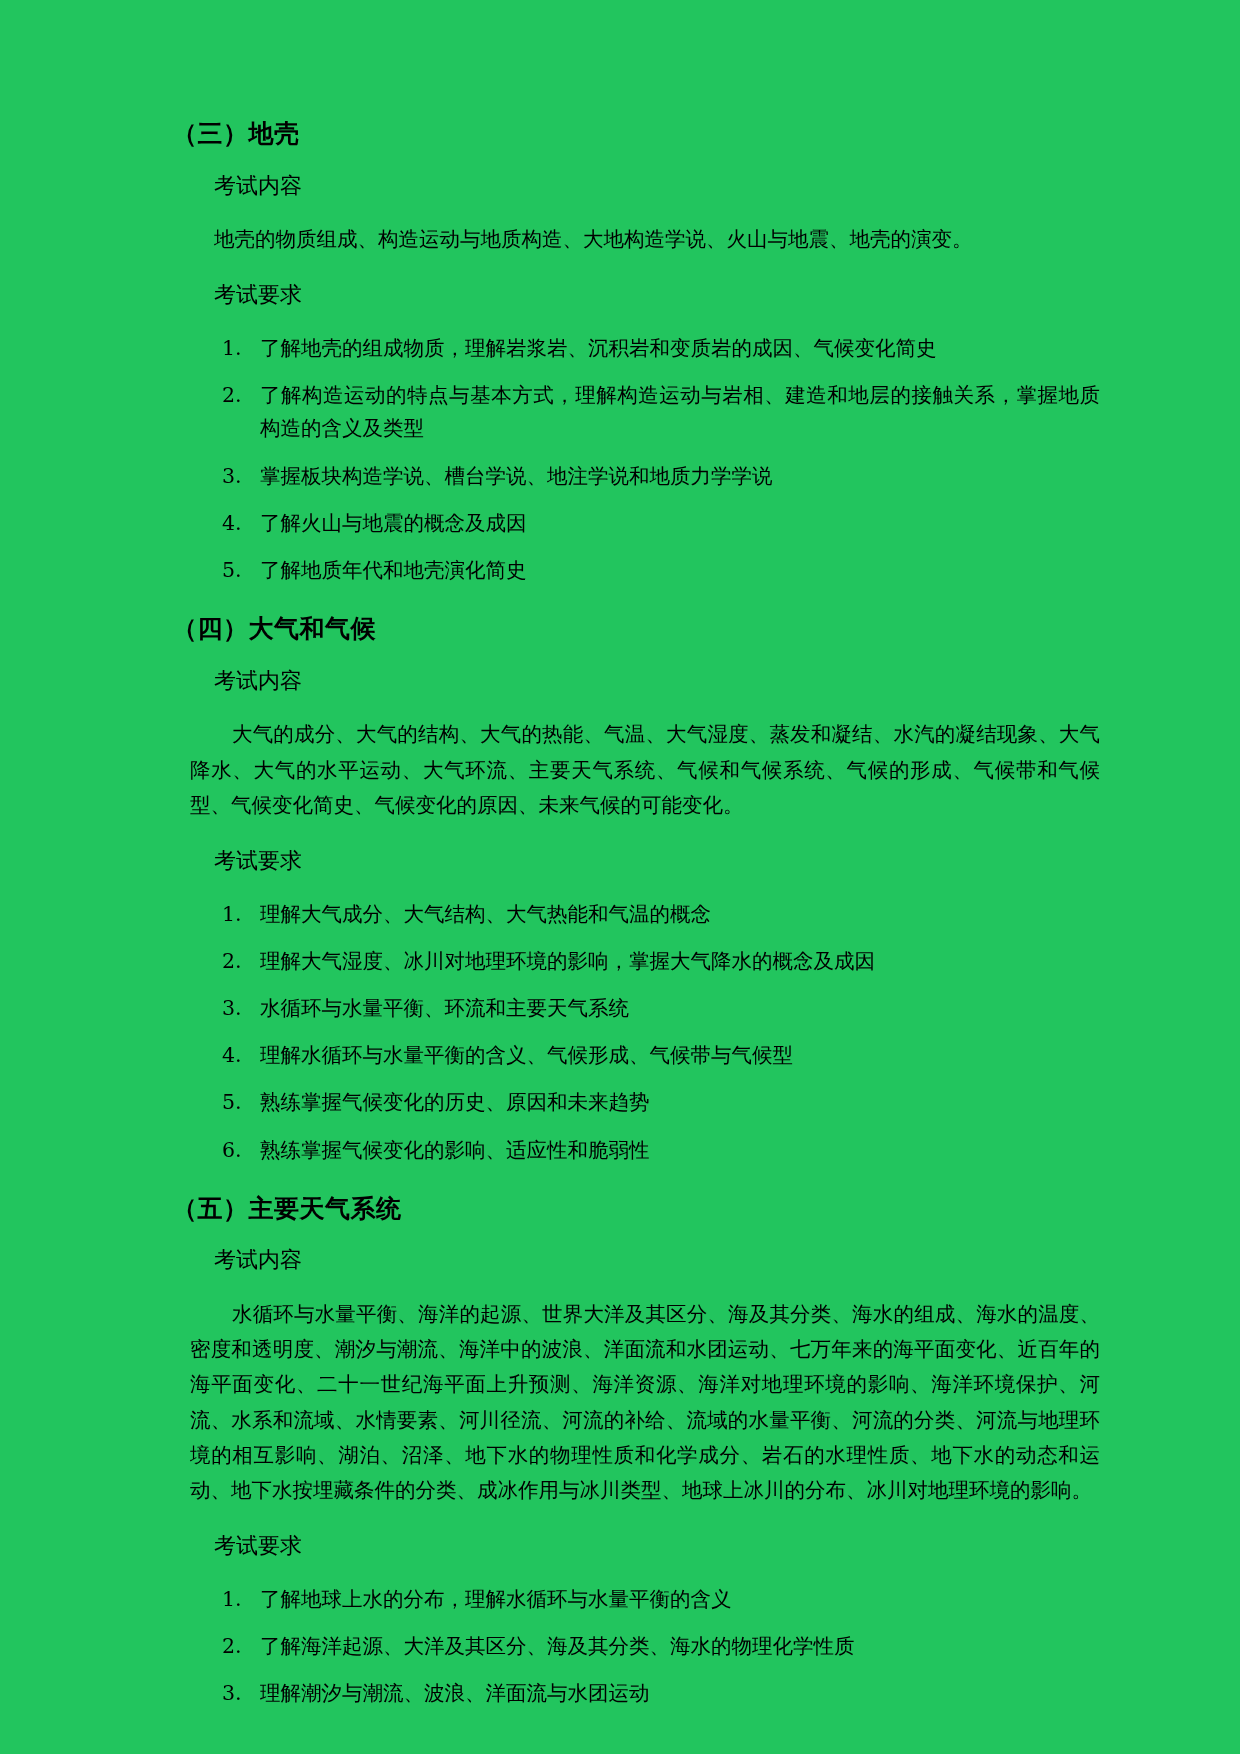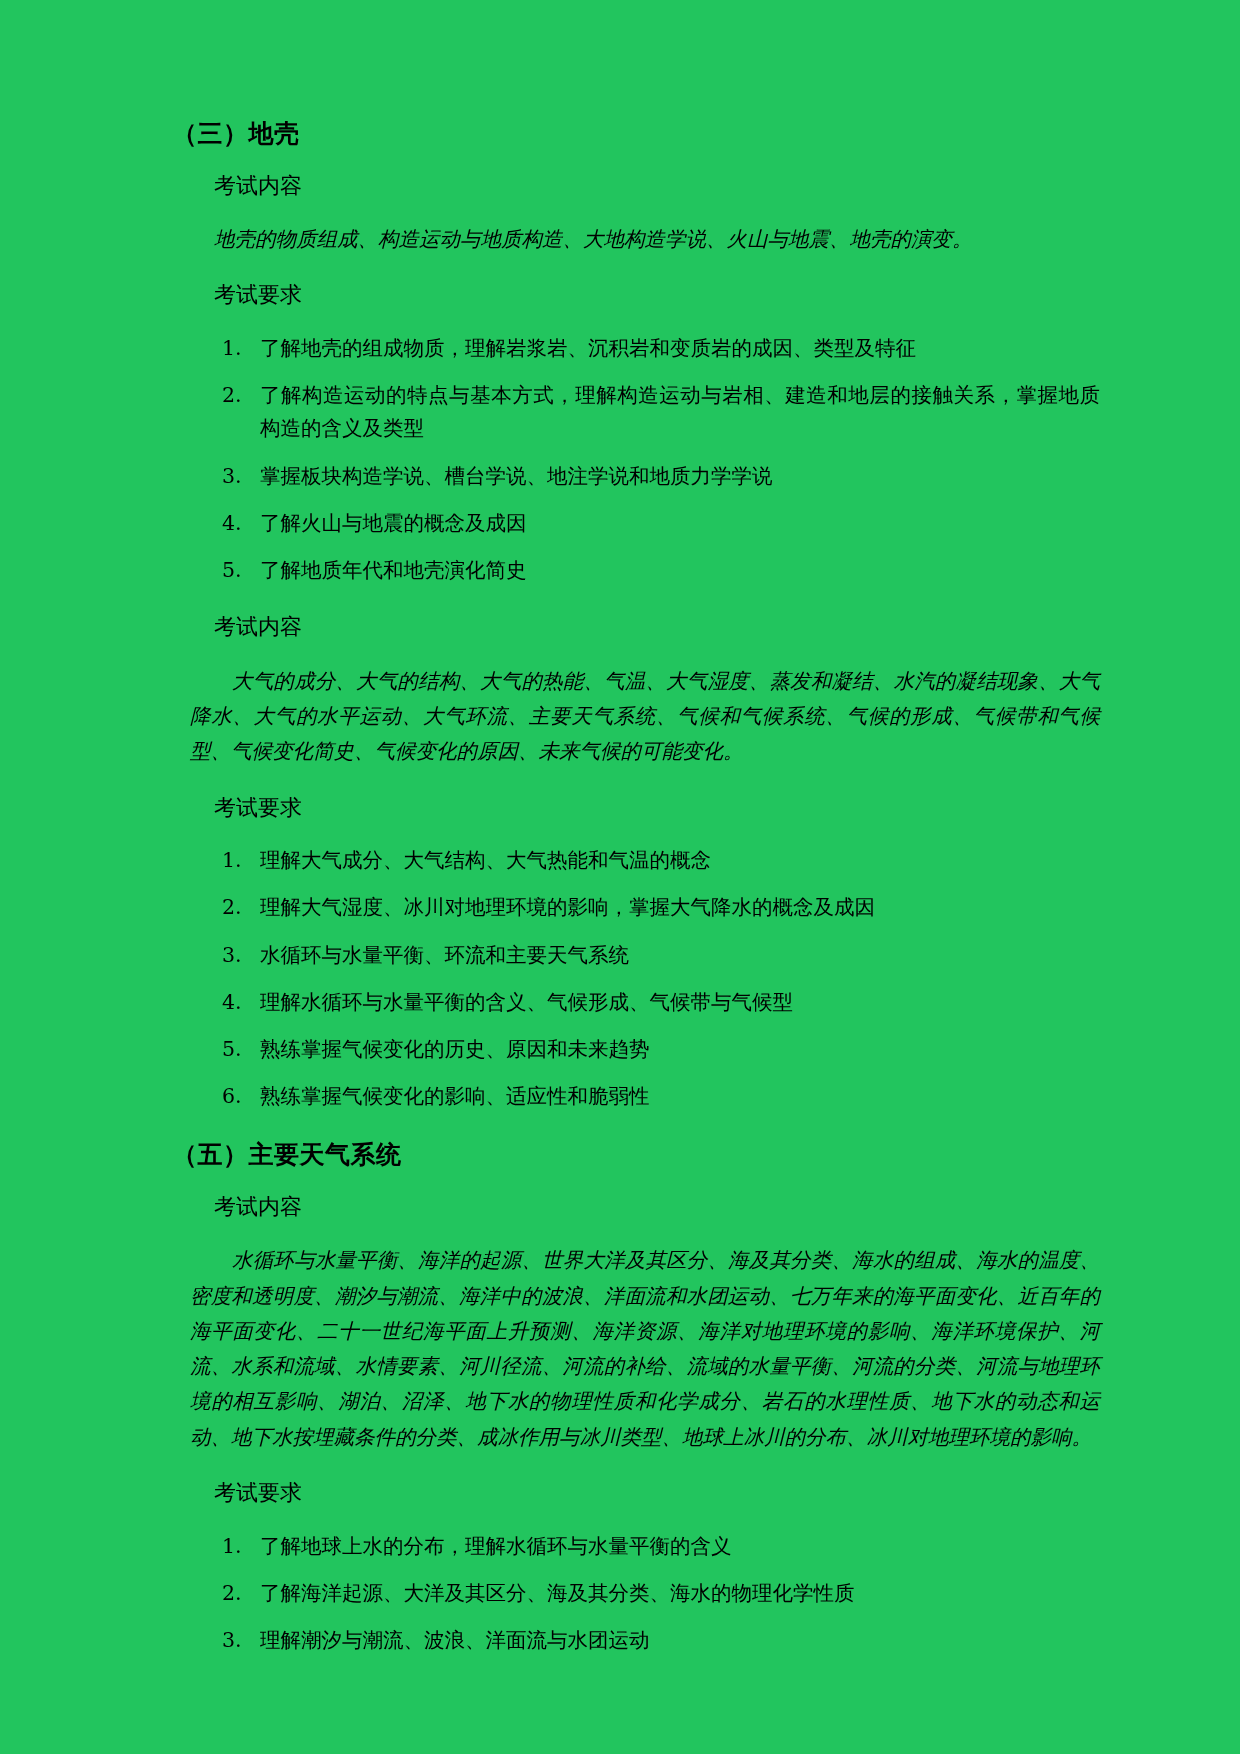--- a/index.html
+++ b/index.html
@@ -52,21 +52,20 @@
   
   .body-para {
     font-family: "DejaVu Serif", "Liberation Serif", serif;
     font-size: 20.5px;
     line-height: 1.72;
     margin: 0 0 24px 0;
     padding-left: 42px;
     text-align: justify;
     text-justify: inter-ideograph;
     text-indent: 0;
-    font-style: italic;
   }
   .body-para.indented {
     text-indent: 42px;
     padding-left: 0;
     margin-left: 18px;
   }
 
   
   .req-list {
     list-style: none;
@@ -108,21 +107,21 @@
 
       <p class="sub-heading">考试内容</p>
 
       <p class="body-para">地壳的物质组成、构造运动与地质构造、大地构造学说、火山与地震、地壳的演变。</p>
 
       <p class="sub-heading">考试要求</p>
 
       <ol class="req-list">
         <li class="req-item">
           <span class="req-num">1.</span>
-          <span class="req-text">了解地壳的组成物质，理解岩浆岩、沉积岩和变质岩的成因、类型及特征</span>
+          <span class="req-text">了解地壳的组成物质，理解岩浆岩、沉积岩和变质岩的成因、气候变化简史</span>
         </li>
         <li class="req-item">
           <span class="req-num">2.</span>
           <span class="req-text">了解构造运动的特点与基本方式，理解构造运动与岩相、建造和地层的接触关系，掌握地质构造的含义及类型</span>
         </li>
         <li class="req-item">
           <span class="req-num">3.</span>
           <span class="req-text">掌握板块构造学说、槽台学说、地注学说和地质力学学说</span>
         </li>
         <li class="req-item">
@@ -130,20 +129,21 @@
           <span class="req-text">了解火山与地震的概念及成因</span>
         </li>
         <li class="req-item">
           <span class="req-num">5.</span>
           <span class="req-text">了解地质年代和地壳演化简史</span>
         </li>
       </ol>
     </div>
 
     <div class="section-block">
+      <h2 class="section-heading">（四）大气和气候</h2>
 
       <p class="sub-heading">考试内容</p>
 
       <p class="body-para indented">大气的成分、大气的结构、大气的热能、气温、大气湿度、蒸发和凝结、水汽的凝结现象、大气降水、大气的水平运动、大气环流、主要天气系统、气候和气候系统、气候的形成、气候带和气候型、气候变化简史、气候变化的原因、未来气候的可能变化。</p>
 
       <p class="sub-heading">考试要求</p>
 
       <ol class="req-list">
         <li class="req-item">
           <span class="req-num">1.</span>

